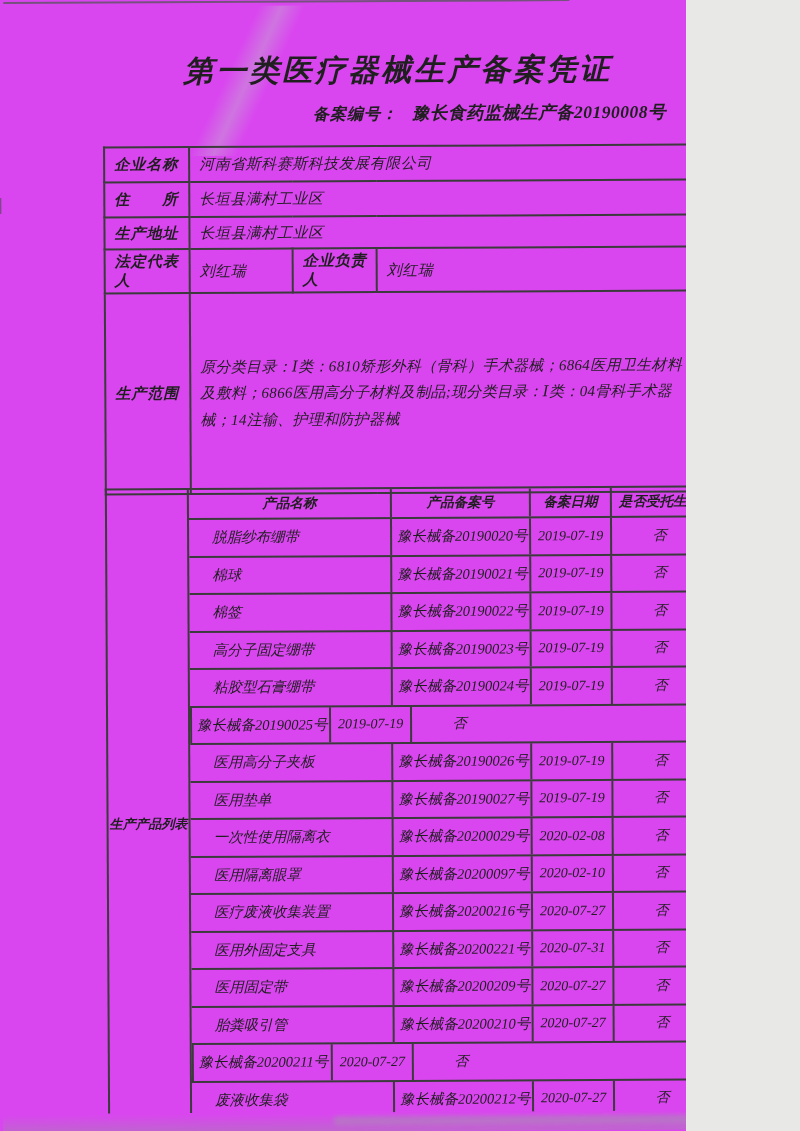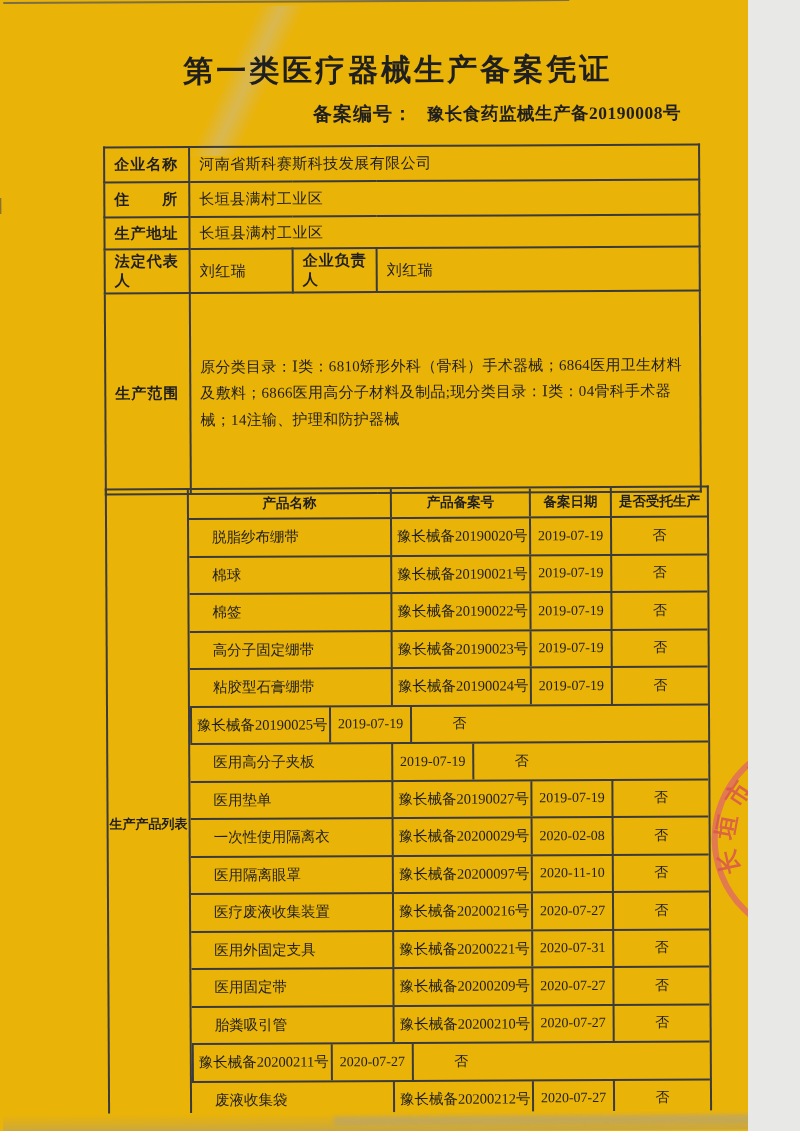--- a/index.html
+++ b/index.html
@@ -2,41 +2,41 @@
 <html><head>
 <meta charset="utf-8">
 <style>
   html,body{margin:0;padding:0;}
   body{
     width:800px;height:1131px;
     font-family:"Liberation Serif","DejaVu Serif",serif;
     background:#e8e8e6;
   }
   .page{
-    position:relative;width:748px;height:1131px;overflow:hidden;
-    background:#eab308;color:#1f1f1f;
+    position:relative;width:686px;height:1131px;overflow:hidden;
+    background:#d946ef;color:#1f1f1f;font-style:italic;
   }
   .content{position:absolute;inset:0;transform:rotate(-0.3deg);transform-origin:400px 520px;}
 
   
   .top-edge-line{position:absolute;left:6px;top:0;width:566px;height:2px;background:rgba(85,85,88,.75);}
   .crease{position:absolute;left:140px;top:5px;width:220px;height:150px;
     background:linear-gradient(115deg,transparent 42%,rgba(190,192,200,.38) 50%,transparent 58%);}
   .left-mark{position:absolute;left:0;top:196px;width:3px;height:16px;background:rgba(70,70,72,.6);}
   .bottom-shade{position:absolute;left:0;top:1113px;width:800px;height:18px;
     background:linear-gradient(to bottom,rgba(0,0,0,0),rgba(148,148,154,.38));}
   .bottom-streak{position:absolute;left:330px;top:1116px;width:460px;height:9px;border-radius:5px;
     background:rgba(158,158,164,.4);filter:blur(2px);}
 
   .page-title{
     position:absolute;left:0;top:50px;width:800px;text-align:center;
     font-size:30px;font-weight:bold;letter-spacing:3px;
   }
   .filing-line{position:absolute;left:315px;top:101px;white-space:nowrap;}
-  .filing-label{font-size:19px;font-weight:bold;letter-spacing:1px;}
+  .filing-label{font-size:16px;font-weight:bold;letter-spacing:1px;}
   .filing-number{font-size:17.5px;font-weight:bold;margin-left:14px;letter-spacing:.5px;}
 
   table.info-table{
     position:absolute;left:105px;top:145px;width:595px;
     border-collapse:collapse;table-layout:fixed;
   }
   table.info-table td{
     border:2px solid #3b3b3b;font-size:15px;
     padding:2px 6px 2px 9px;vertical-align:middle;
   }
@@ -160,39 +160,40 @@
             <div class="pcell c2">2019-07-19</div>
             <div class="pcell c3">否</div>
           </div>
           <div class="prow">
             <div class="pcell c1">豫长械备20190025号</div>
             <div class="pcell c2">2019-07-19</div>
             <div class="pcell c3">否</div>
           </div>
           <div class="prow">
             <div class="pcell c0">医用高分子夹板</div>
+            <div class="pcell c1">豫长械备20190026号</div>
             <div class="pcell c2">2019-07-19</div>
             <div class="pcell c3">否</div>
           </div>
           <div class="prow">
             <div class="pcell c0">医用垫单</div>
             <div class="pcell c1">豫长械备20190027号</div>
             <div class="pcell c2">2019-07-19</div>
             <div class="pcell c3">否</div>
           </div>
           <div class="prow">
             <div class="pcell c0">一次性使用隔离衣</div>
             <div class="pcell c1">豫长械备20200029号</div>
             <div class="pcell c2">2020-02-08</div>
             <div class="pcell c3">否</div>
           </div>
           <div class="prow">
             <div class="pcell c0">医用隔离眼罩</div>
             <div class="pcell c1">豫长械备20200097号</div>
-            <div class="pcell c2">2020-11-10</div>
+            <div class="pcell c2">2020-02-10</div>
             <div class="pcell c3">否</div>
           </div>
           <div class="prow">
             <div class="pcell c0">医疗废液收集装置</div>
             <div class="pcell c1">豫长械备20200216号</div>
             <div class="pcell c2">2020-07-27</div>
             <div class="pcell c3">否</div>
           </div>
           <div class="prow">
             <div class="pcell c0">医用外固定支具</div>

